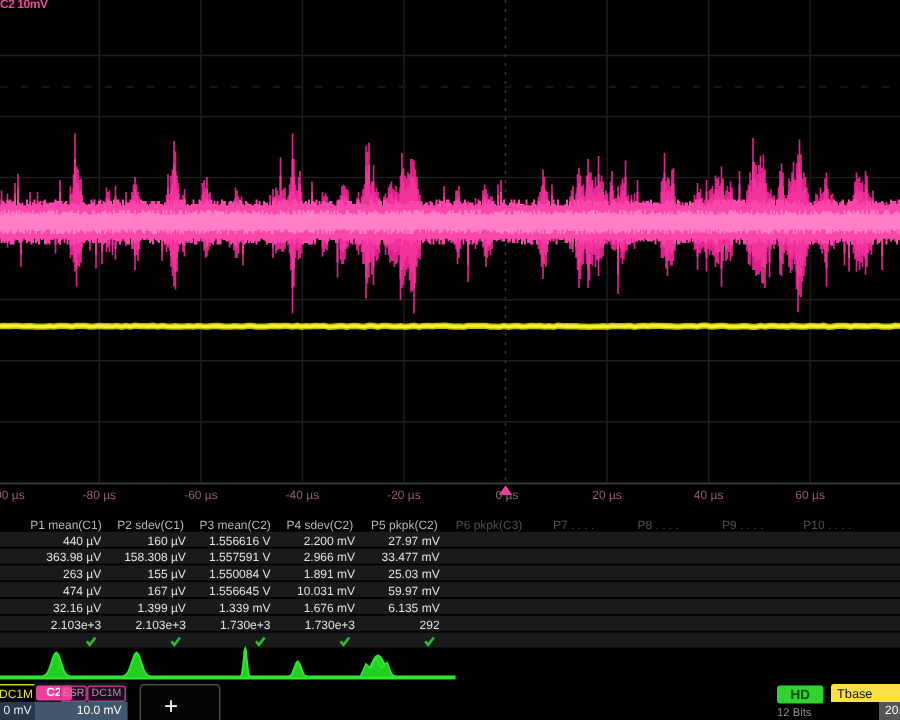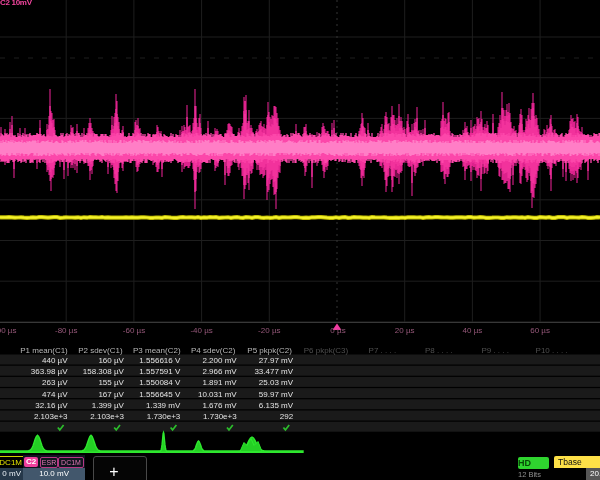--- a/index.html
+++ b/index.html
@@ -114,37 +114,37 @@
 <div class="abs" style="left:0;top:-2px;width:33px;height:9px;overflow:hidden;
      color:#f4469f;font-size:8px;font-weight:bold;letter-spacing:-0.3px;white-space:nowrap;">C2 10mV</div>
 
 <div class="abs" style="left:-30px;top:456px;width:51px;height:12px;border:1px solid #cfcf00;
      border-radius:2px;color:#e3e300;font-size:8px;line-height:11px;text-align:right;
      padding-right:2px;">DC1M</div>
 <div class="abs" style="left:-14px;top:468px;width:35px;height:12px;background:#26384a;
      color:#e8eef4;font-size:8px;line-height:12px;text-align:right;padding-right:2px;">0 mV</div>
 
 <div class="abs" style="left:23px;top:455px;width:62px;height:25px;background:#10141f;"></div>
-<div class="abs" style="left:24px;top:457px;width:14px;height:10px;background:#ef3f9c;border-radius:2px;
+<div class="abs" style="left:24px;top:457px;width:24px;height:10px;background:#ef3f9c;border-radius:2px;
      color:#fff;font-size:8px;font-weight:bold;line-height:10px;text-align:center;">C2</div>
 <div class="abs" style="left:40px;top:457px;width:16px;height:9px;border:1px solid #b63884;border-radius:2px;
      color:#e57ab4;font-size:7px;line-height:9px;text-align:center;">ESR</div>
 <div class="abs" style="left:58px;top:457px;width:24px;height:9px;border:1px solid #b63884;border-radius:2px;
      color:#e57ab4;font-size:7px;line-height:9px;text-align:center;">DC1M</div>
 <div class="abs" style="left:23px;top:468px;width:62px;height:12px;background:#42576c;
-     color:#fff;font-size:8px;line-height:12px;text-align:right;padding-right:16px;
+     color:#fff;font-size:8px;line-height:12px;text-align:right;padding-right:4px;
      box-sizing:border-box;">10.0 mV</div>
 
 <div class="abs" style="left:93px;top:456px;width:52px;height:28px;border:1px solid #484848;
      border-radius:3px;background:#050505;"></div>
 <div class="abs" style="left:104px;top:462px;width:20px;height:20px;color:#e8e8e8;
      font-size:16px;font-weight:400;line-height:20px;text-align:center;color:#fff;">+</div>
 
 <div class="abs" style="left:518px;top:457px;width:31px;height:12px;background:#2fd42f;border-radius:2px;
-     color:#074907;font-size:9px;font-weight:bold;line-height:12px;text-align:left;">HD</div>
+     color:#074907;font-size:9px;font-weight:bold;line-height:12px;text-align:center;">HD</div>
 <div class="abs" style="left:518px;top:470px;width:31px;color:#8f8f8f;font-size:7.5px;
      text-align:left;">12 Bits</div>
 
 <div class="abs" style="left:554px;top:456px;width:46px;height:12px;background:#fde047;border-radius:2px 0 0 0;
      color:#111;font-size:8.5px;line-height:12px;padding-left:4px;box-sizing:border-box;">Tbase</div>
 <div class="abs" style="left:586px;top:468px;width:52px;height:12px;background:#565656;
      color:#fff;font-size:8px;line-height:12px;padding-left:4px;box-sizing:border-box;
      white-space:nowrap;">20.0 µs</div>
 </div>
 

